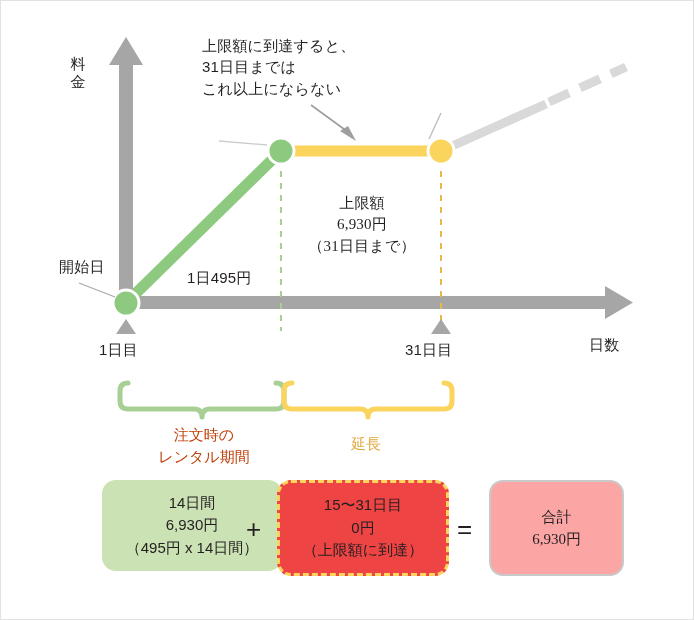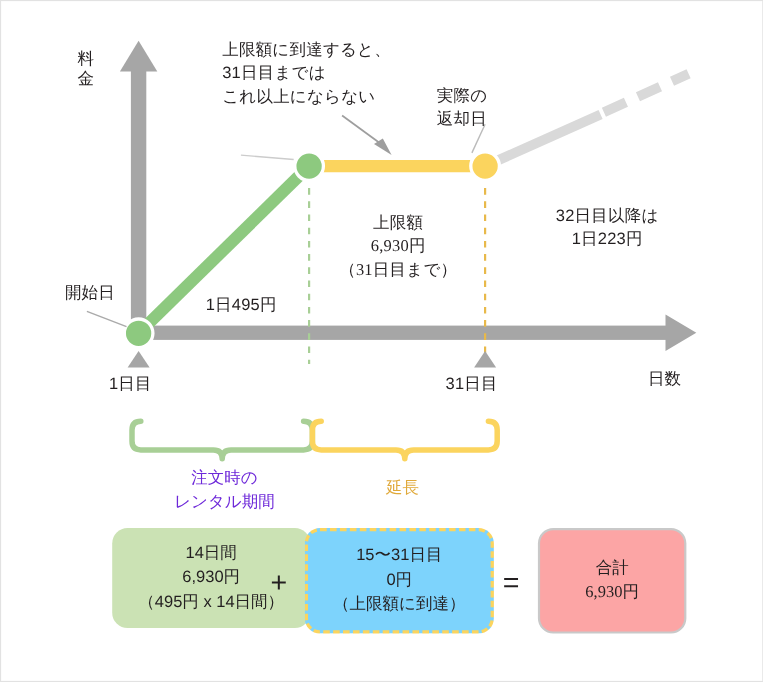--- a/index.html
+++ b/index.html
@@ -32,51 +32,52 @@
     font-size: 15px;
     line-height: 1.42;
     white-space: pre-line;
     letter-spacing: 0.2px;
   }
   .axis-label { font-size: 15px; }
   .axis-label.vert {
     width: 18px;
     line-height: 1.18;
     text-align: center;
+    margin-top: 10px;
   }
   .tickname { font-size: 15px; }
   .brace-label {
     position: absolute;
     font-size: 15px;
     line-height: 1.45;
     text-align: center;
     white-space: pre-line;
   }
-  .brace-label.green { color: #6d28d9; }
+  .brace-label.green { color: #c2410c; }
   .brace-label.yellow { color: #e0a93a; }
 
   .calcbox {
     position: absolute;
     box-sizing: border-box;
     display: flex;
     flex-direction: column;
     align-items: center;
     justify-content: center;
     font-size: 15px;
     line-height: 1.5;
     color: #231f20;
     text-align: center;
     white-space: pre-line;
   }
   .calcbox.green {
     background: #cbe2b4;
     border-radius: 14px;
   }
   .calcbox.yellow {
-    background: #7dd3fc;
+    background: #ef4444;
     border: 3px dashed #fbd45e;
     border-radius: 14px;
   }
   .calcbox.grey {
     background: #fca5a5;
     border: 2px solid #c9c9c9;
     border-radius: 14px;
     font-family: Liberation Serif, serif;
   }
   .operator {
@@ -141,31 +142,27 @@
 
   <div class="lbl axis-label" style="left:588px; top:333px;">日数</div>
 
   <div class="lbl" style="left:34px; top:255px;margin-left:24px;">開始日</div>
 
 
   <div class="lbl" style="left:201px; top:34px;">上限額に到達すると、
 31日目までは
 これ以上にならない</div>
 
-  <div class="lbl" style="left:396px; top:76px;">実際の
-返却日</div>
 
   <div class="lbl" style="left:186px; top:266px;">1日495円</div>
 
   <div class="lbl" style="left:300px; top:192px; width:122px; text-align:center;font-family:Liberation Serif, serif;">上限額
 6,930円
 （31日目まで）</div>
 
-  <div class="lbl" style="left:466px; top:185px; width:170px; text-align:center;">32日目以降は
-1日223円</div>
 
   <div class="lbl tickname" style="left:98px; top:338px;">1日目</div>
 
   <div class="lbl tickname" style="left:404px; top:338px;">31日目</div>
 
   <div class="brace-label green" style="left:108px; top:423px; width:190px;">注文時の
 レンタル期間</div>
 
   <div class="brace-label yellow" style="left:285px; top:432px; width:160px;">延長</div>
 

